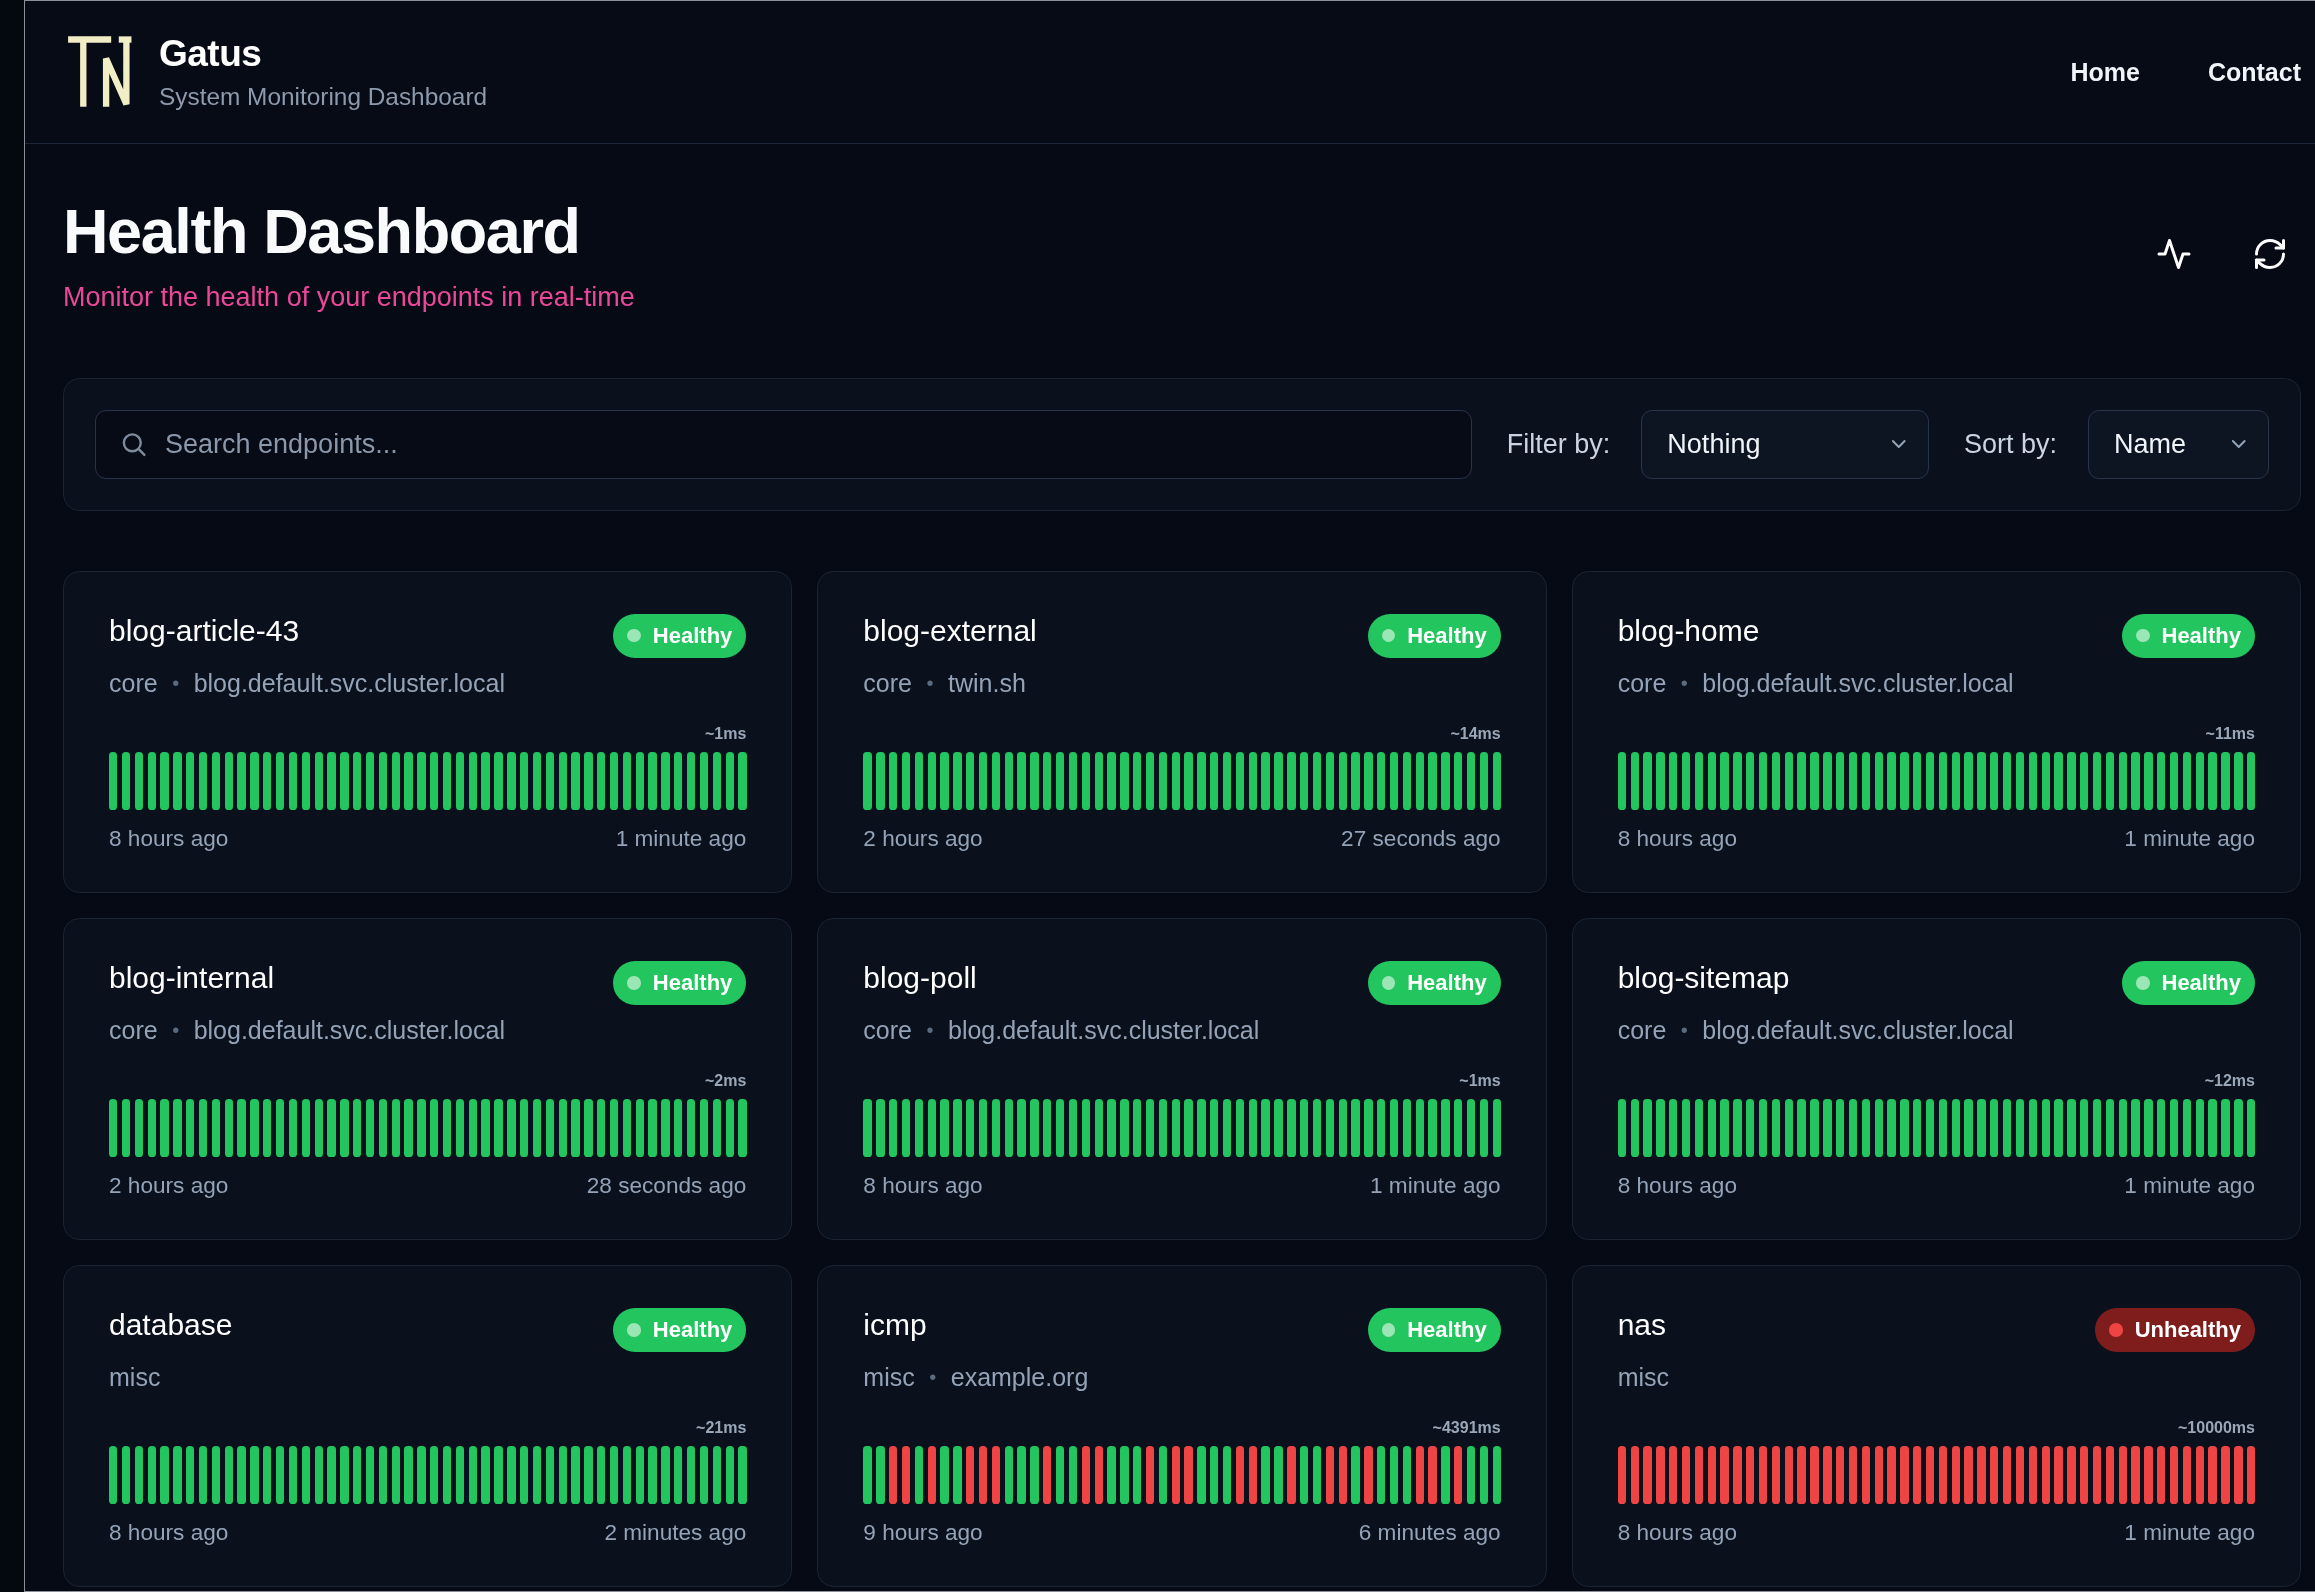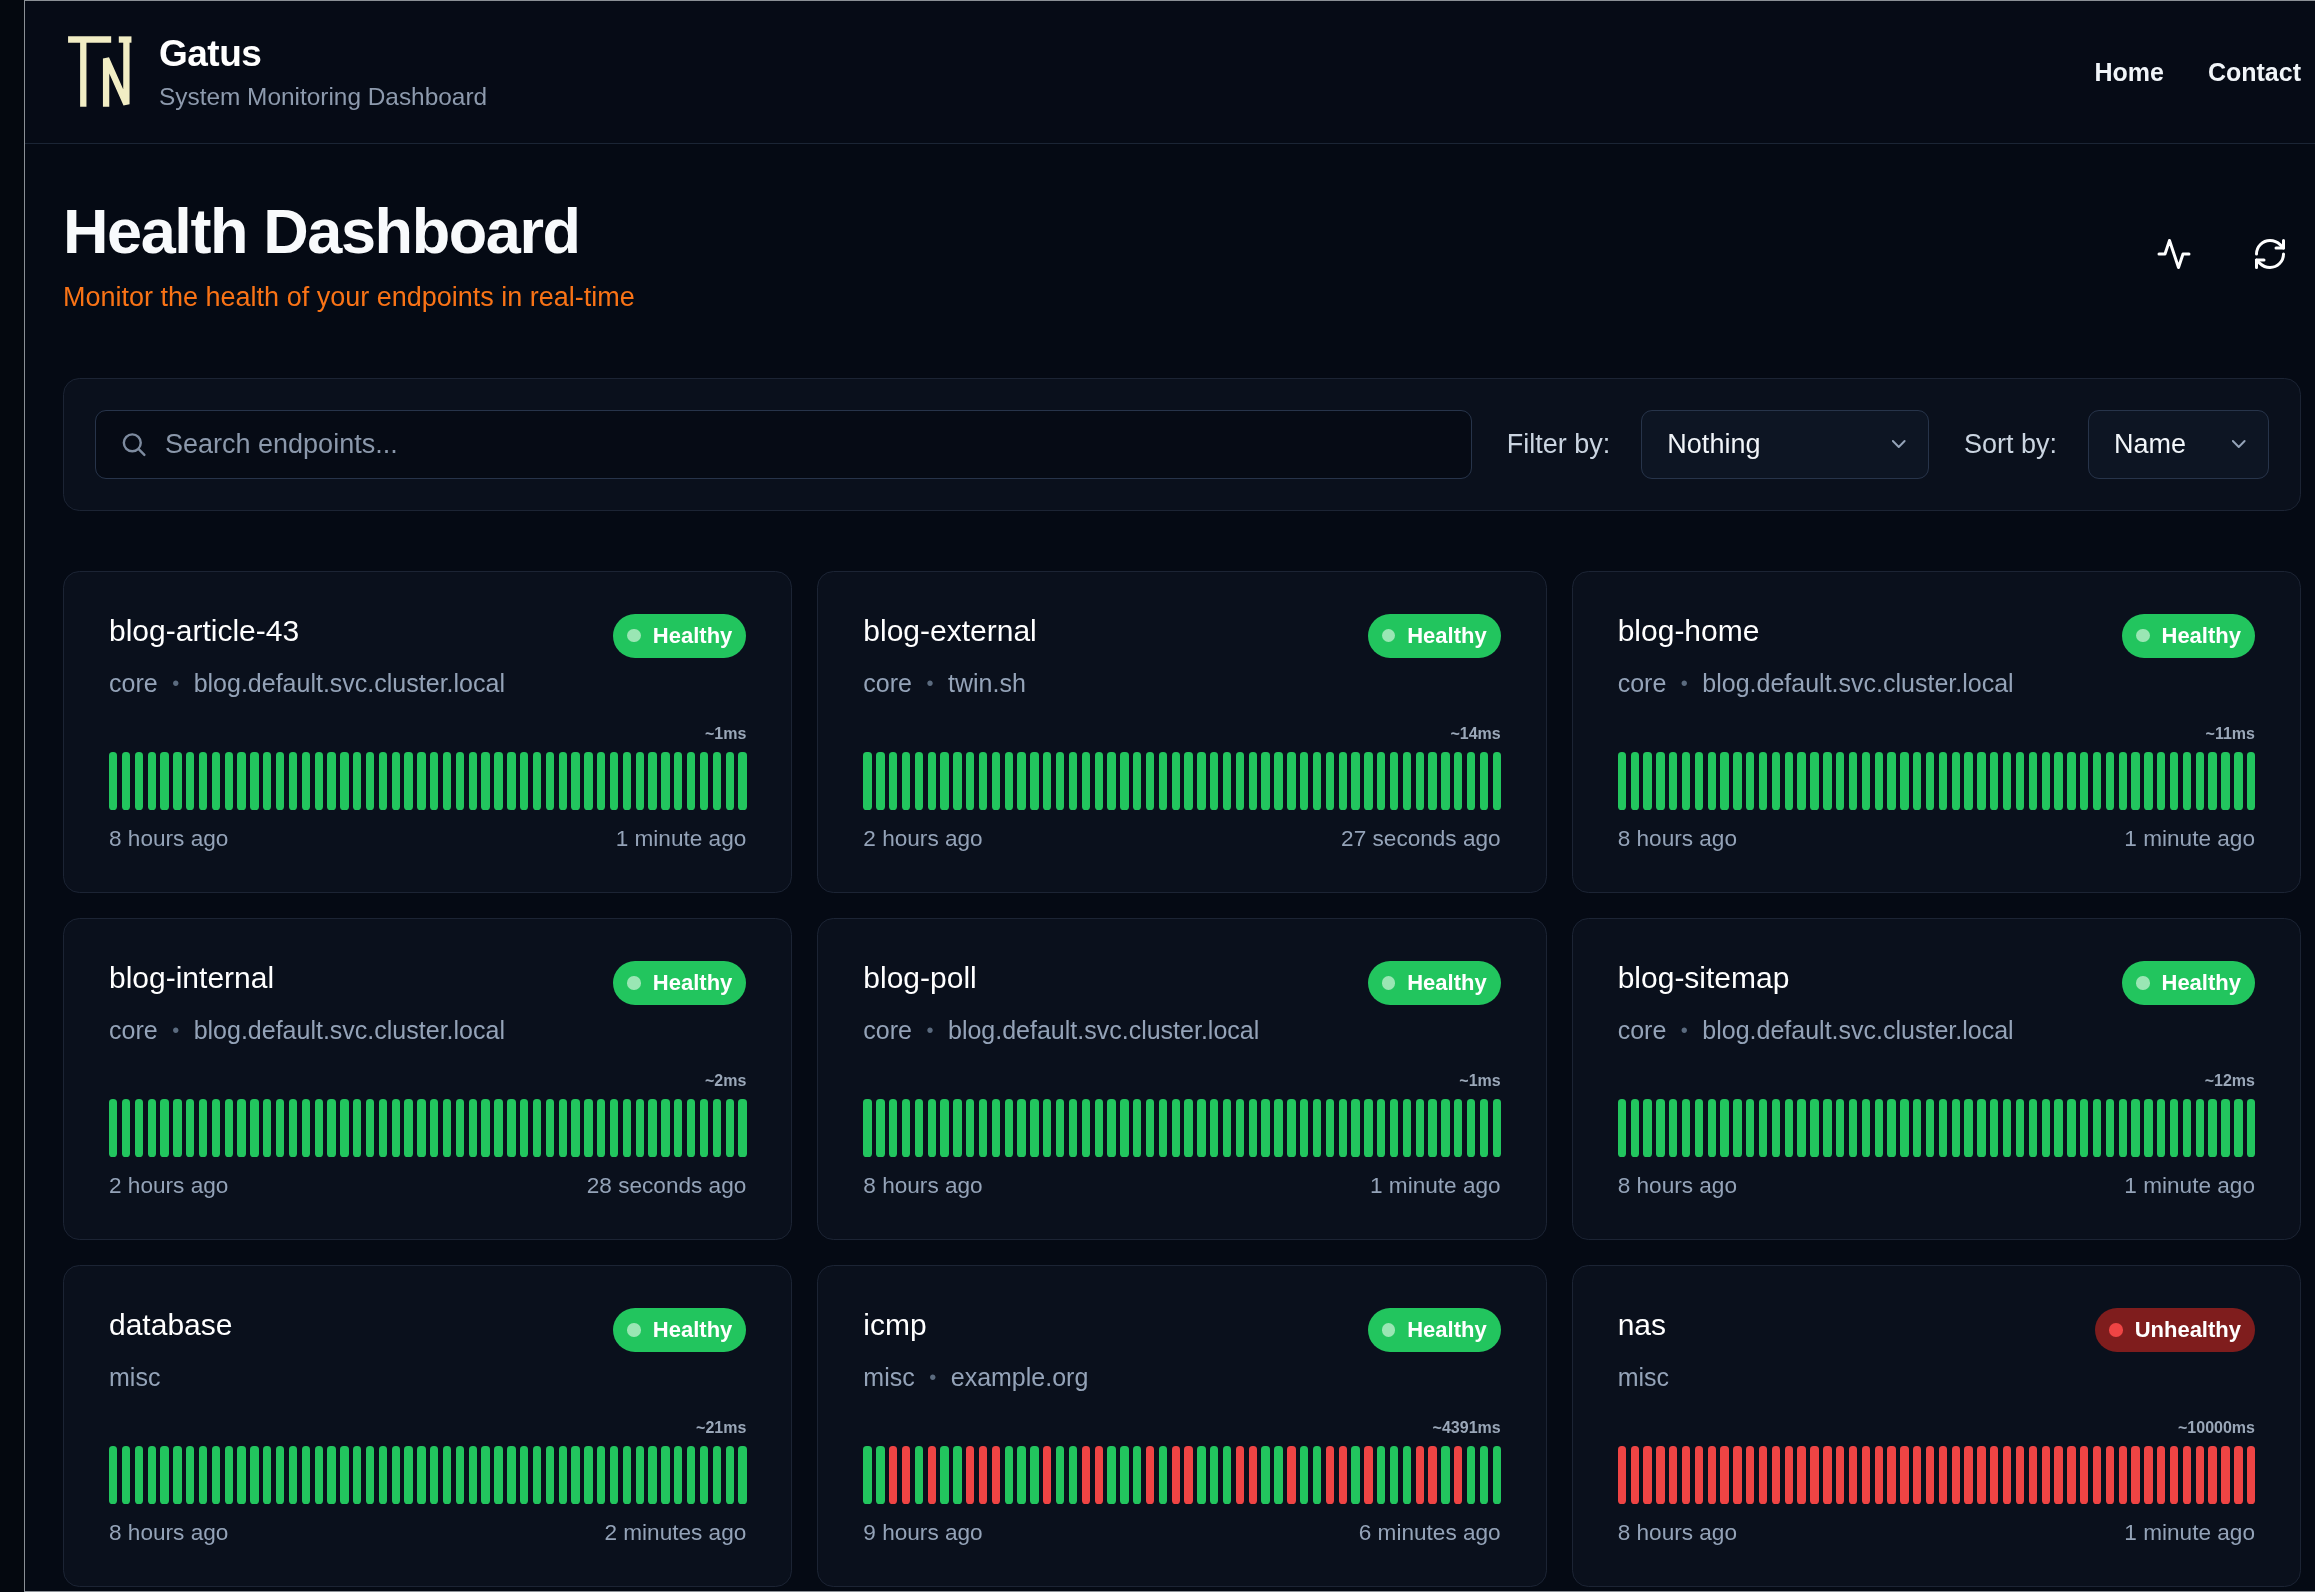--- a/index.html
+++ b/index.html
@@ -11,28 +11,28 @@
   }
 
   
   header {
     height: 143px; display: flex; align-items: center;
     padding: 0 38px; border-bottom: 0.9px solid #1b2535; background: #060b16;
   }
   .logo { width: 71px; height: 87px; margin-right: 25px; flex: 0 0 auto; }
   .brand-title { font-size: 37px; font-weight: 700; color: #ffffff; letter-spacing: -0.5px; }
   .brand-sub { font-size: 24.4px; color: #8d9aad; margin-top: 7.2px; }
-  nav { margin-left: auto; display: flex; gap: 44px; }
+  nav { margin-left: auto; display: flex; gap: 68px; }
   nav a { color: #f1f5f9; font-size: 25px; font-weight: 600; text-decoration: none; cursor: pointer; }
 
   
   main { padding: 0 38px; }
   .page-head { display: flex; justify-content: space-between; align-items: center; margin-top: 51px; }
   h1 { font-size: 63px; font-weight: 700; color: #f8fafc; letter-spacing: -1.4px; }
-  .page-sub { font-size: 27px; color: #f97316; margin-top: 14.5px; }
+  .page-sub { font-size: 27px; color: #ec4899; margin-top: 14.5px; }
   .head-icons { display: flex; gap: 60px; align-items: center; padding-right: 12.7px; }
   .head-icons svg { width: 36px; height: 36px; stroke: #ffffff; fill: none; stroke-width: 2; stroke-linecap: round; stroke-linejoin: round; }
   .icon-btn { background: none; border: none; cursor: pointer; display: flex; align-items: center; }
 
   
   .toolbar {
     margin-top: 65px; padding: 31px; border-radius: 16.3px;
     background: #0a101c; border: 0.9px solid #1c2434;
     display: flex; align-items: center; gap: 31px;
   }

